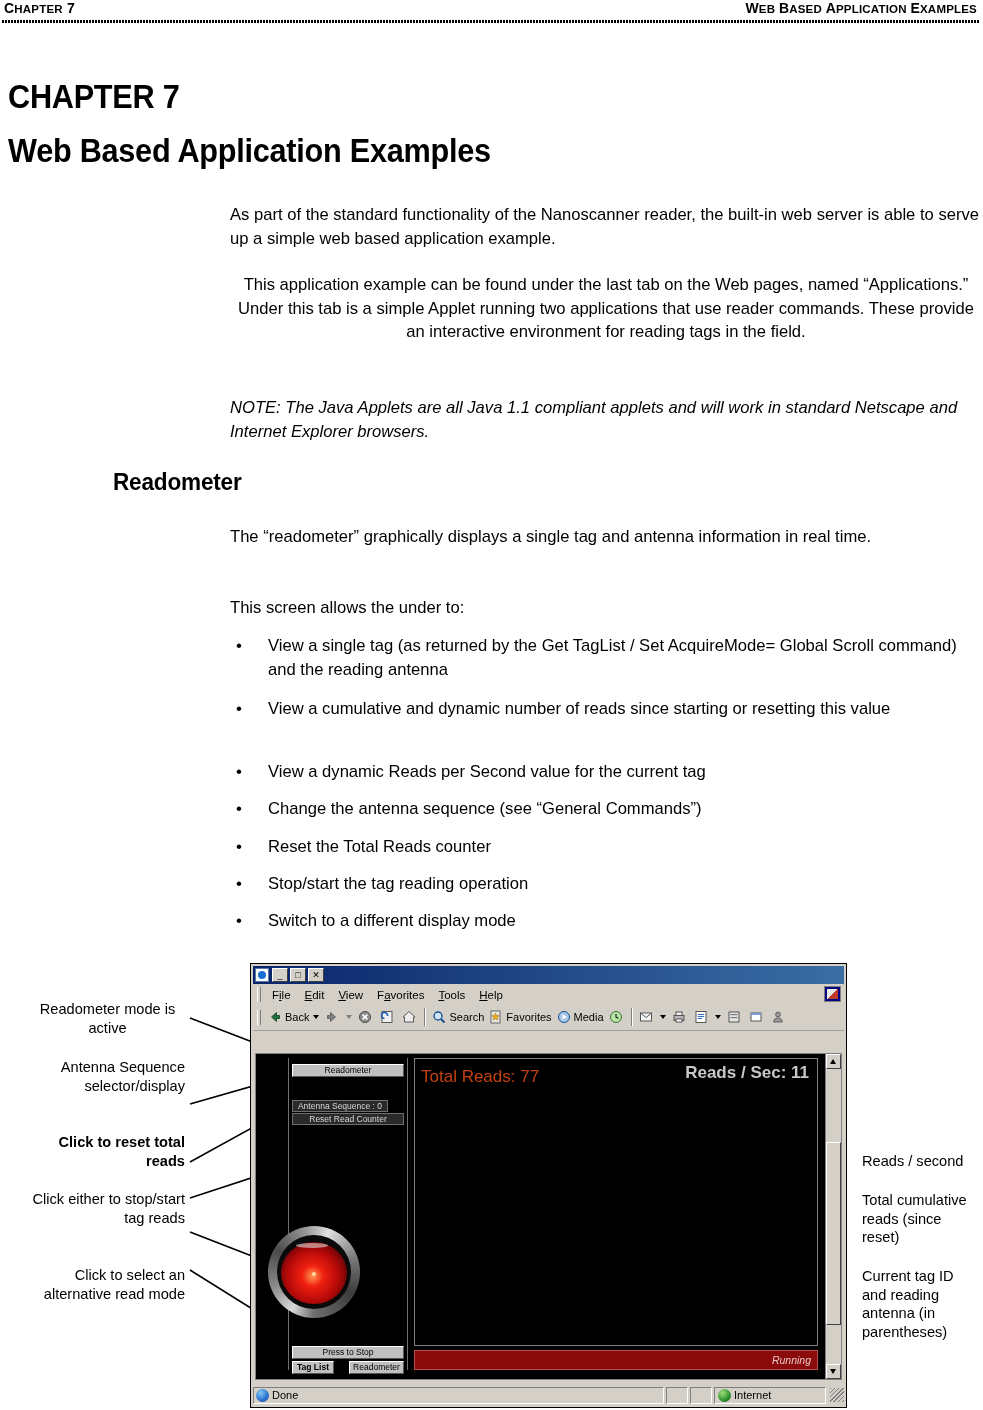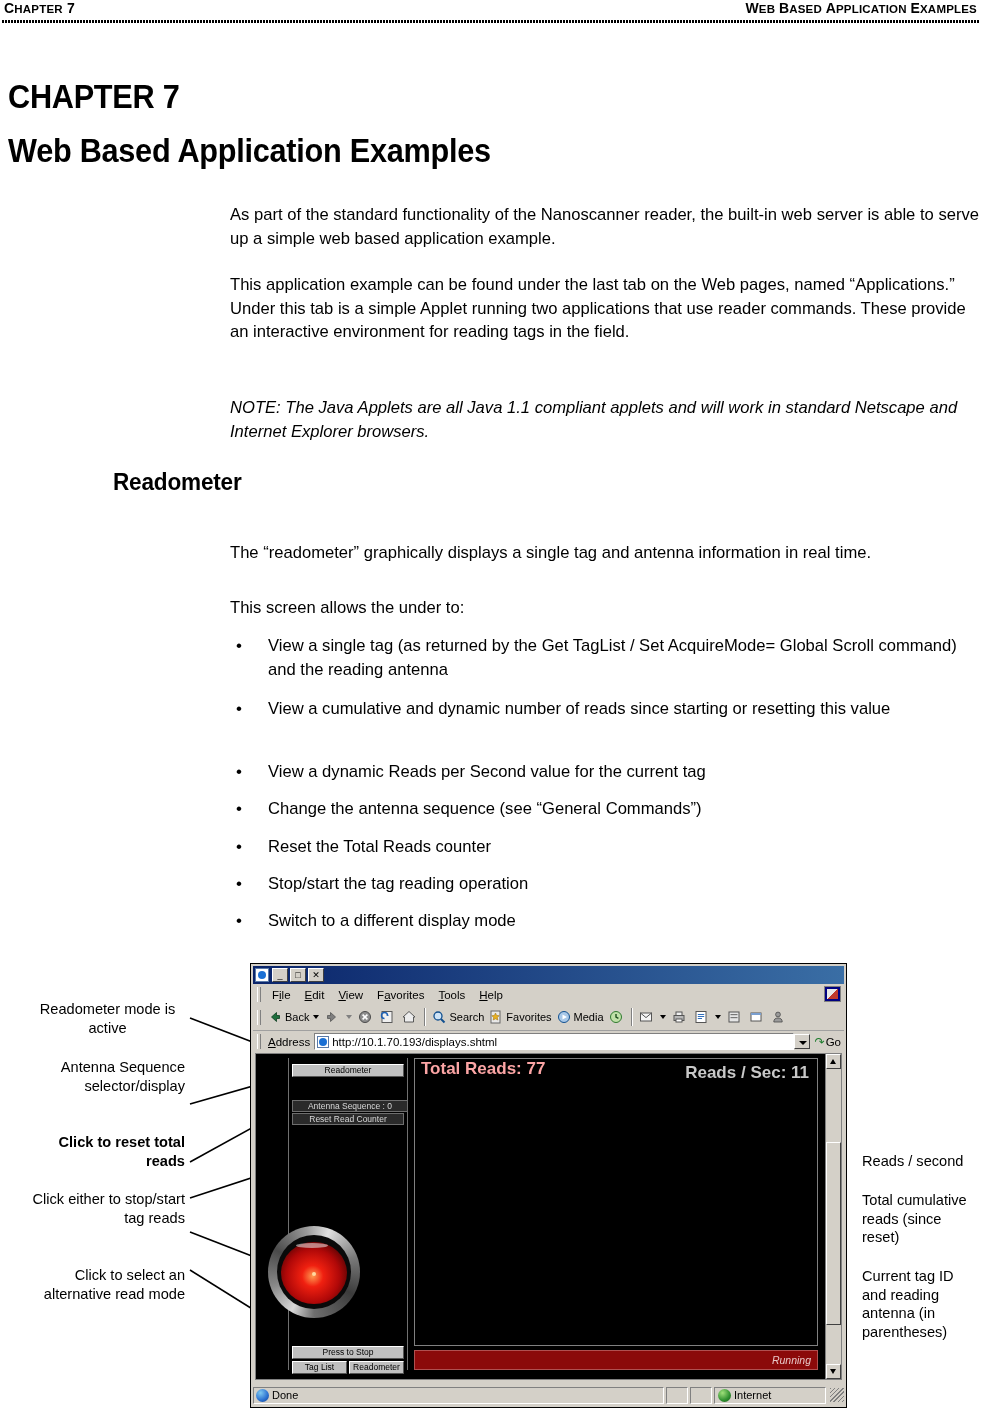--- a/index.html
+++ b/index.html
@@ -372,40 +372,40 @@
     border-bottom-color: #555555;
     box-sizing: border-box;
     color: #000000;
     font-size: 8.5px;
     text-align: center;
     line-height: 11px;
     white-space: nowrap;
     overflow: hidden;
   }
   .jbtn-readometer { left: 36px; top: 10px; width: 112px; height: 13px; }
-  .jbtn-antseq     { left: 36px; top: 46px; width: 116px; height: 12px; background:#2a2a2a; color:#d8d8d8; border-color:#6e6e6e; }
+  .jbtn-antseq     { left: 36px; top: 46px; width: 96px; height: 12px; background:#2a2a2a; color:#d8d8d8; border-color:#6e6e6e; }
   .jbtn-reset      { left: 36px; top: 59px; width: 112px; height: 12px; background:#2a2a2a; color:#d8d8d8; border-color:#6e6e6e; }
   .jbtn-stop       { left: 36px; top: 292px; width: 112px; height: 13px; }
-  .jbtn-taglist    { left: 36px; top: 307px; width: 55px;  height: 13px; }
+  .jbtn-taglist    { left: 36px; top: 307px; width: 42px;  height: 13px; font-weight: bold; }
   .jbtn-readometer2{ left: 93px; top: 307px; width: 55px;  height: 13px; }
 
   .applet-display {
     position: absolute;
     left: 158px; top: 4px;
     width: 404px; height: 288px;
     background: #000000;
     border: 1px solid #808080;
     box-sizing: border-box;
   }
   .disp-total {
     position: absolute;
-    left: 6px; top: 0;
-    color: #fca5a5;
+    left: 6px; top: 8px;
+    color: #c2410c;
     font-size: 17px;
-    font-weight: bold;
+    font-weight: normal;
     white-space: nowrap;
   }
   .disp-rps {
     position: absolute;
     right: 8px; top: 4px;
     color: #c8c8c8;
     font-size: 17px;
     font-weight: bold;
     white-space: nowrap;
   }
@@ -578,23 +578,23 @@
     <span class="sc-big">E</span><span class="sc-sm">XAMPLES</span>
   </div>
   <div class="hdr-rule"></div>
 </div>
 
 <div class="chapter-title">CHAPTER 7</div>
 <div class="doc-title">Web Based Application Examples</div>
 <div class="section-title">Readometer</div>
 
 <div class="body-block" style="top:203px;">As part of the standard functionality of the Nanoscanner reader, the built-in web server is able to serve up a simple web based application example.</div>
-<div class="body-block" style="top:273px;">This application example can be found under the last tab on the Web pages, named “Applications.” Under this tab is a simple Applet running two applications that use reader commands. These provide an interactive environment for reading tags in the field.</div>
+<div class="body-block" style="top:273px;text-align:center;">This application example can be found under the last tab on the Web pages, named “Applications.” Under this tab is a simple Applet running two applications that use reader commands. These provide an interactive environment for reading tags in the field.</div>
 <div class="body-block italic" style="top:396px;">NOTE: The Java Applets are all Java 1.1 compliant applets and will work in standard Netscape and Internet Explorer browsers.</div>
-<div class="body-block" style="top:525px;margin-top:16px;">The “readometer” graphically displays a single tag and antenna information in real time.</div>
+<div class="body-block" style="top:525px;">The “readometer” graphically displays a single tag and antenna information in real time.</div>
 <div class="body-block" style="top:596px;">This screen allows the under to:</div>
 
 <div class="bullet-row" style="top:634px;">
   <span class="dot">•</span>
   <span class="btxt">View a single tag (as returned by the Get TagList / Set AcquireMode= Global Scroll command) and the reading antenna</span>
 </div>
 <div class="bullet-row" style="top:697px;">
   <span class="dot">•</span>
   <span class="btxt">View a cumulative and dynamic number of reads since starting or resetting this value</span>
 </div>
@@ -821,33 +821,20 @@
     <div class="tb-item">
       <span class="tb-ico">
         <svg width="16" height="16" viewBox="0 0 16 16">
             <circle cx="8" cy="5.5" r="2.4" fill="#9a9a9a" stroke="#4a4a4a" stroke-width="0.8"></circle>
             <path d="M3.8 13 A4.2 4 0 0 1 12.2 13 Z" fill="#9a9a9a" stroke="#4a4a4a" stroke-width="0.8"></path>
           </svg>
       </span>
     </div>
   </div>
 
-  <div class="ie-addressbar">
-    <div class="ie-grip"></div>
-    <div class="addr-label"><u>A</u><span>ddress</span></div>
-    <div class="addr-field">
-      <span class="addr-ico"></span>
-      <span>http://10.1.70.193/displays.shtml</span>
-    </div>
-    <div class="addr-drop"></div>
-    <div class="go-btn">
-      <span class="go-ico">↷</span>
-      <span>Go</span>
-    </div>
-  </div>
 
   <div class="ie-viewport">
     <div class="applet">
 
       <div class="applet-panel-left"></div>
 
       <div class="jbtn jbtn-readometer">Readometer</div>
       <div class="jbtn jbtn-antseq">Antenna Sequence : 0</div>
       <div class="jbtn jbtn-reset">Reset Read Counter</div>
 

